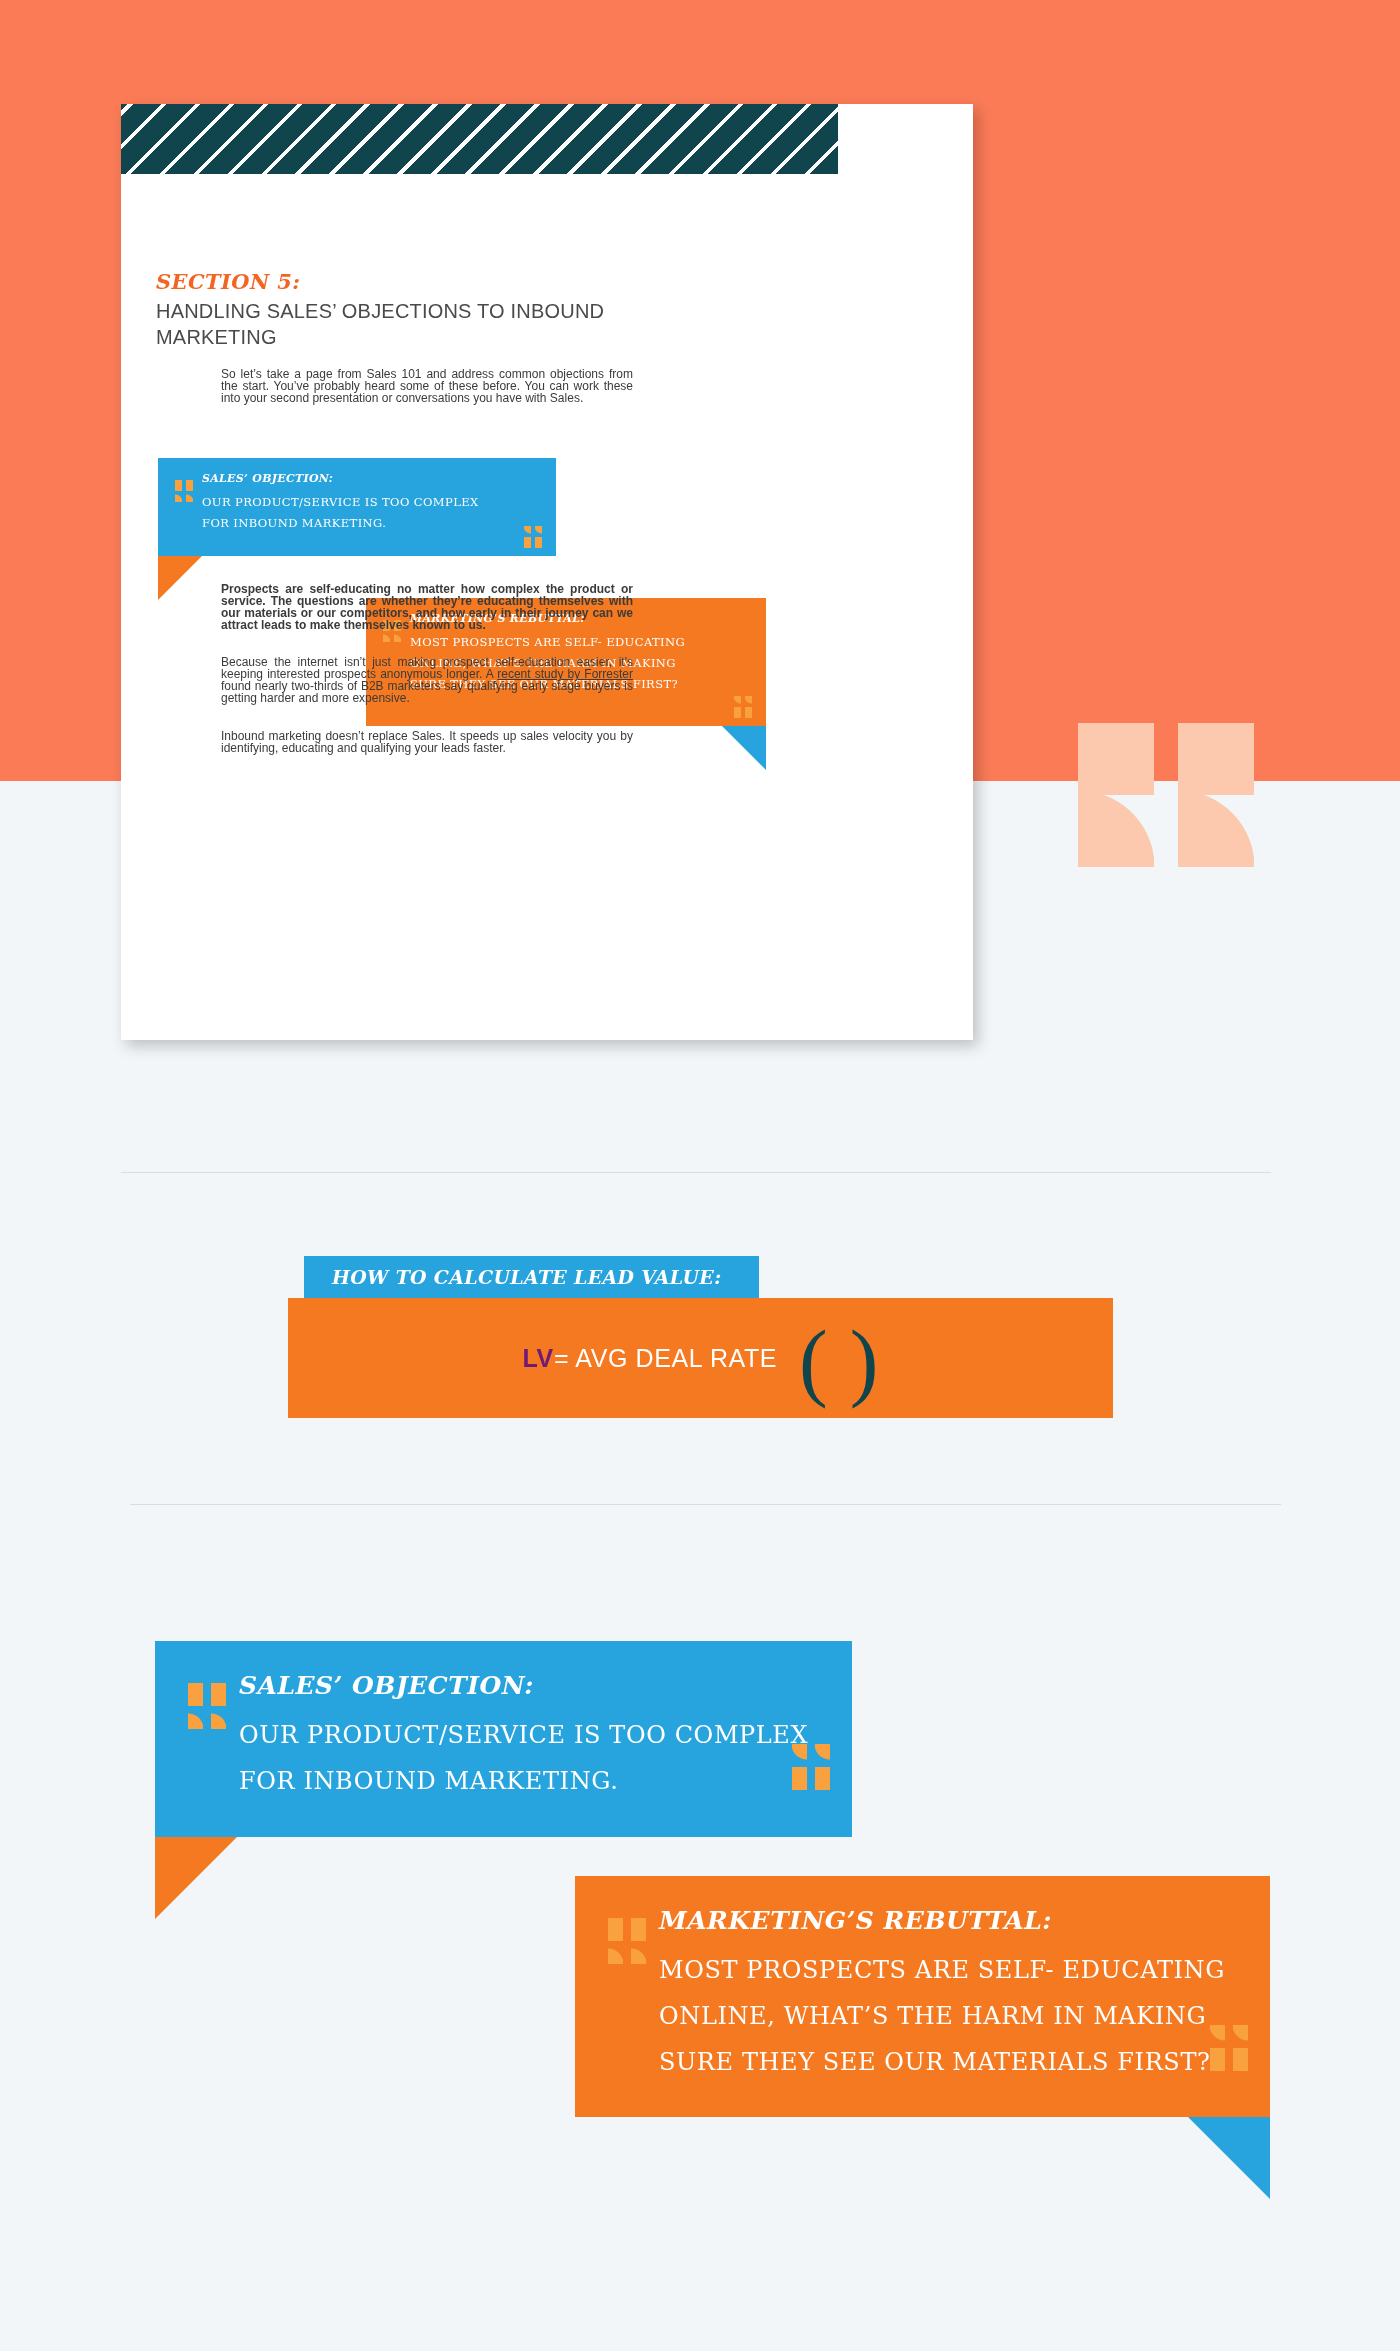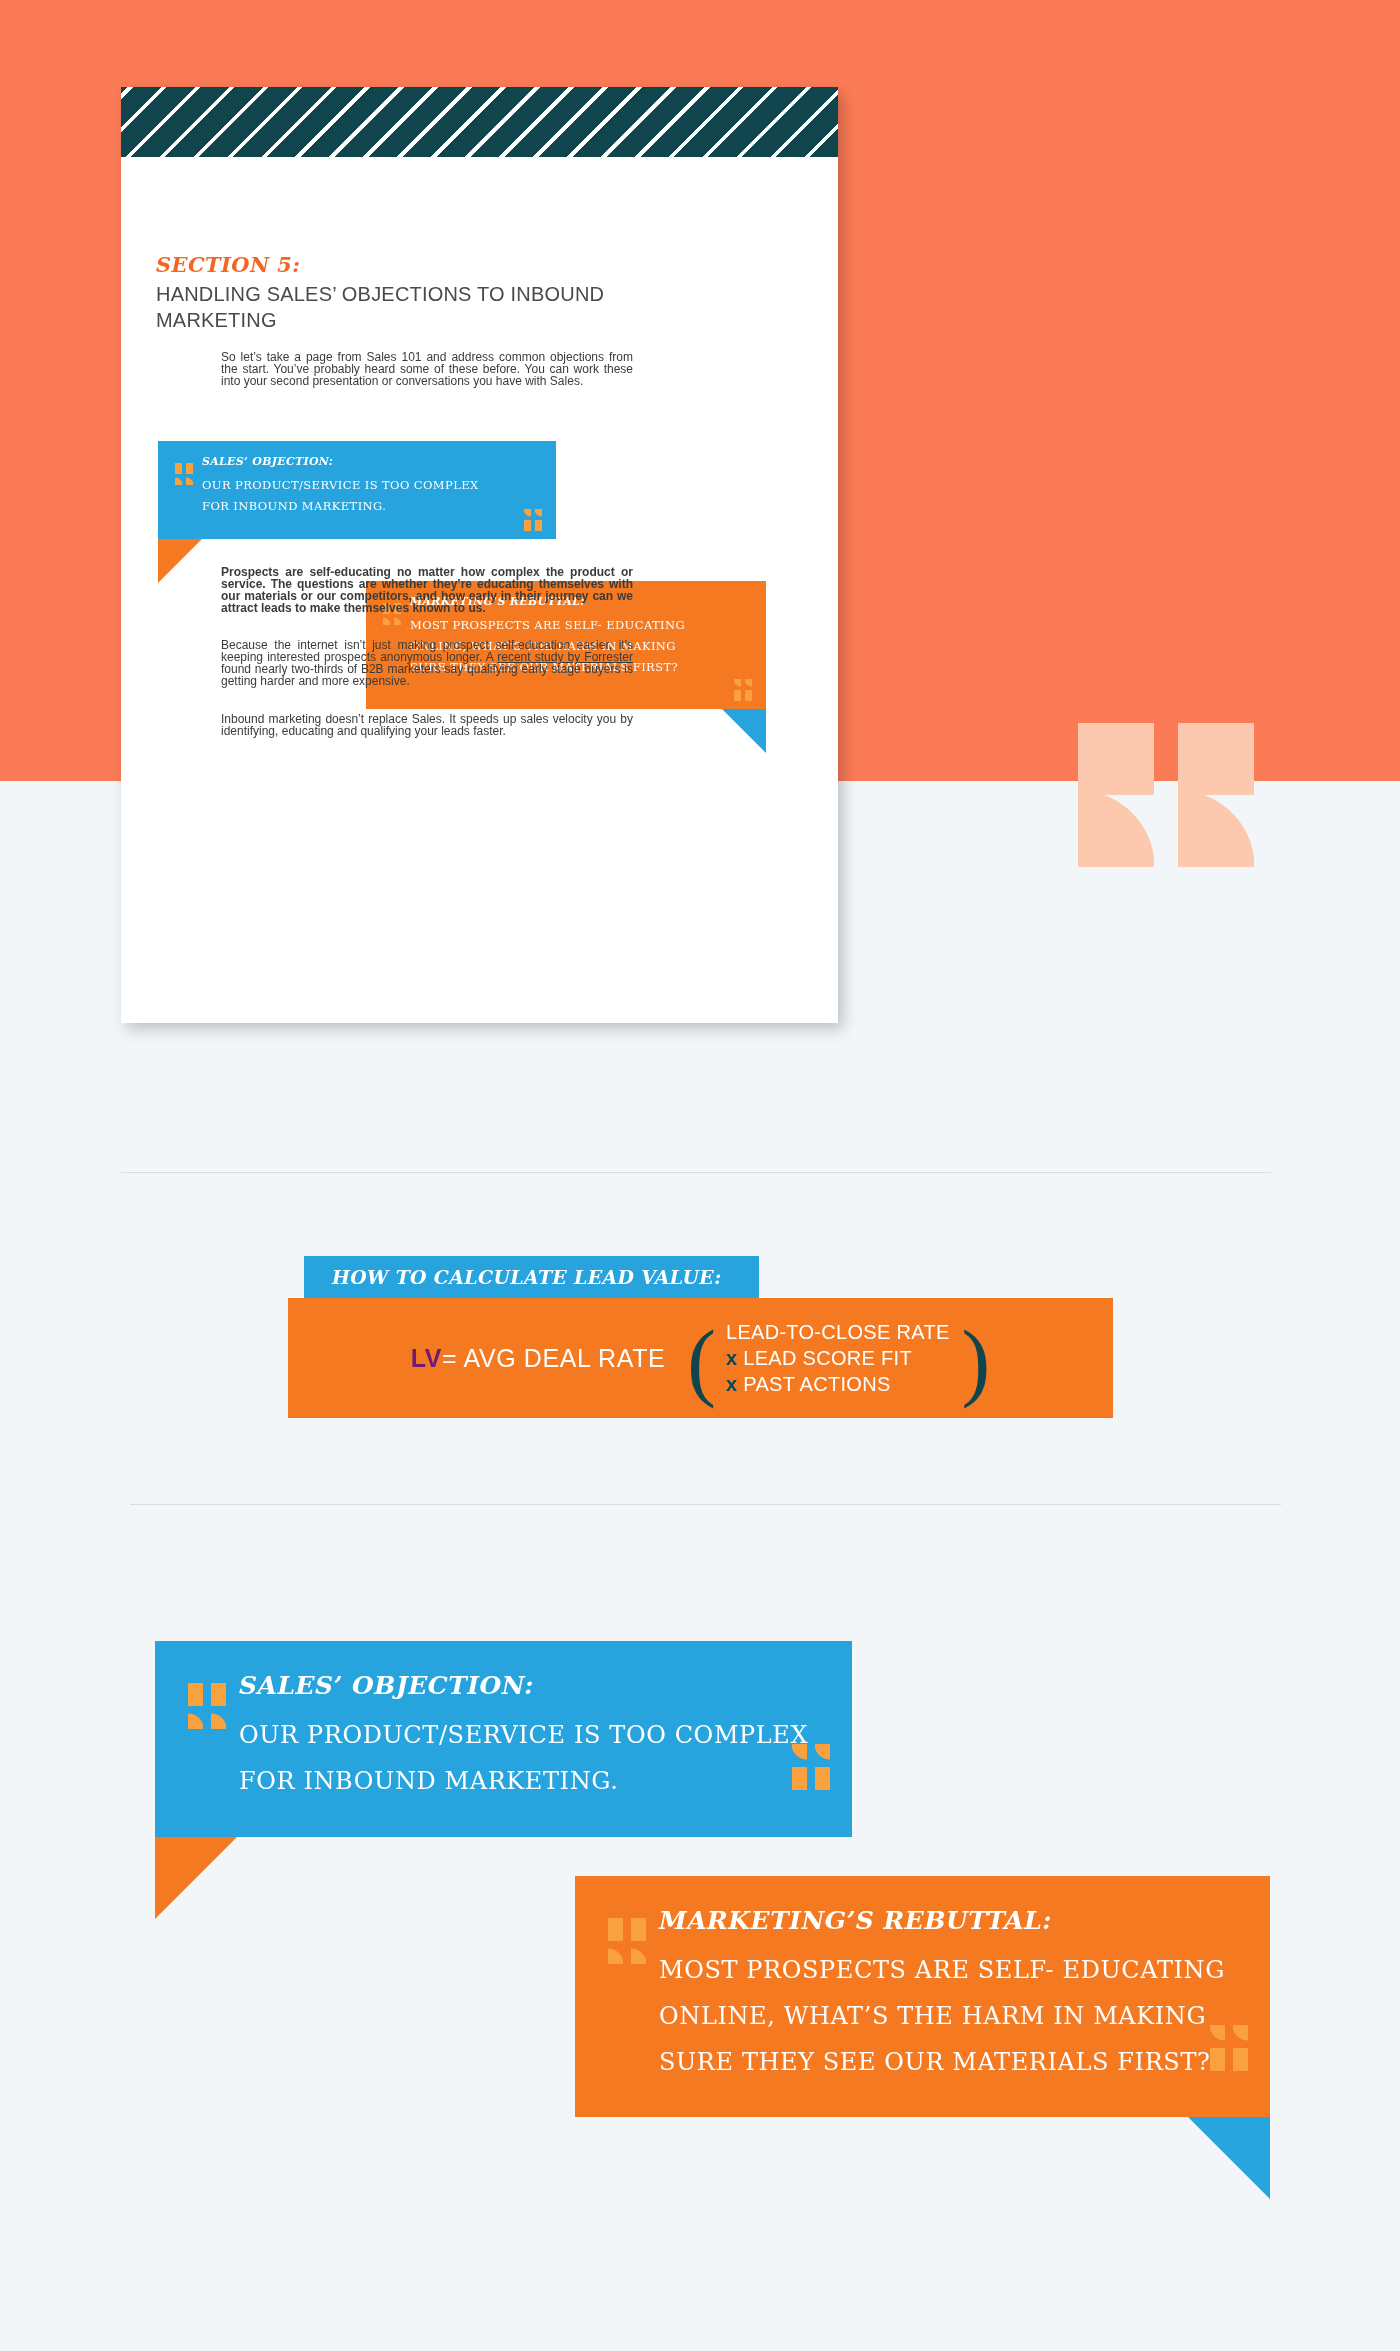--- a/index.html
+++ b/index.html
@@ -54,22 +54,22 @@
     height: 72px;
     background: #f2f6f9;
     -webkit-mask: radial-gradient(circle 76px at 0% 100%, transparent 0 76px, #000 77px);
             mask: radial-gradient(circle 76px at 0% 100%, transparent 0 76px, #000 77px);
   }
 
   
   .doc-page {
     position: absolute;
     left: 121px;
-    top: 87px;
-    width: 717px;
+    top: 104px;
+    width: 852px;
     height: 936px;
     background: #ffffff;
     box-shadow: 5px 6px 14px rgba(0,0,0,0.22);
   }
   .doc-stripes {
     position: absolute;
     left: 0; top: 0;
     width: 717px;
     height: 70px;
     background-color: #11454e;
@@ -395,25 +395,20 @@
   <div class="divider d1"></div>
   <div class="divider d2"></div>
 
   <div class="lv-wrap">
     <div class="lv-header">
       <span>HOW TO CALCULATE LEAD VALUE:</span>
     </div>
     <div class="lv-body">
       <span class="lv-eq"><b>LV</b><span>= AVG DEAL RATE</span></span>
       <span class="lv-paren l">(</span>
-      <span class="lv-terms">
-        <div>LEAD-TO-CLOSE RATE</div>
-        <div><em>x</em><span> LEAD SCORE FIT</span></div>
-        <div><em>x</em><span> PAST ACTIONS</span></div>
-      </span>
       <span class="lv-paren r">)</span>
     </div>
   </div>
 
   <div class="big-box blue">
     <div class="big-inner">
       <span class="big-open-q">
         <span class="qmark big" style="--qbg:#27a4dd">
             <i class="a"></i>
             <i class="b"></i>

